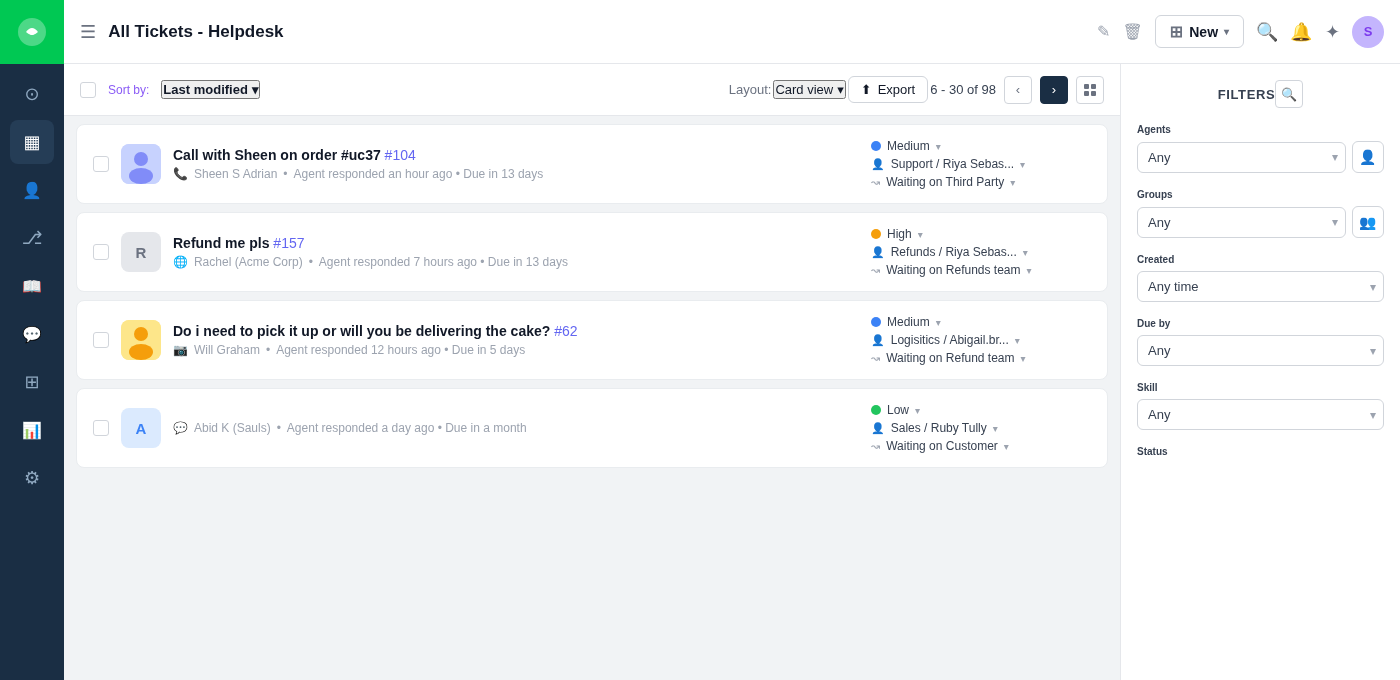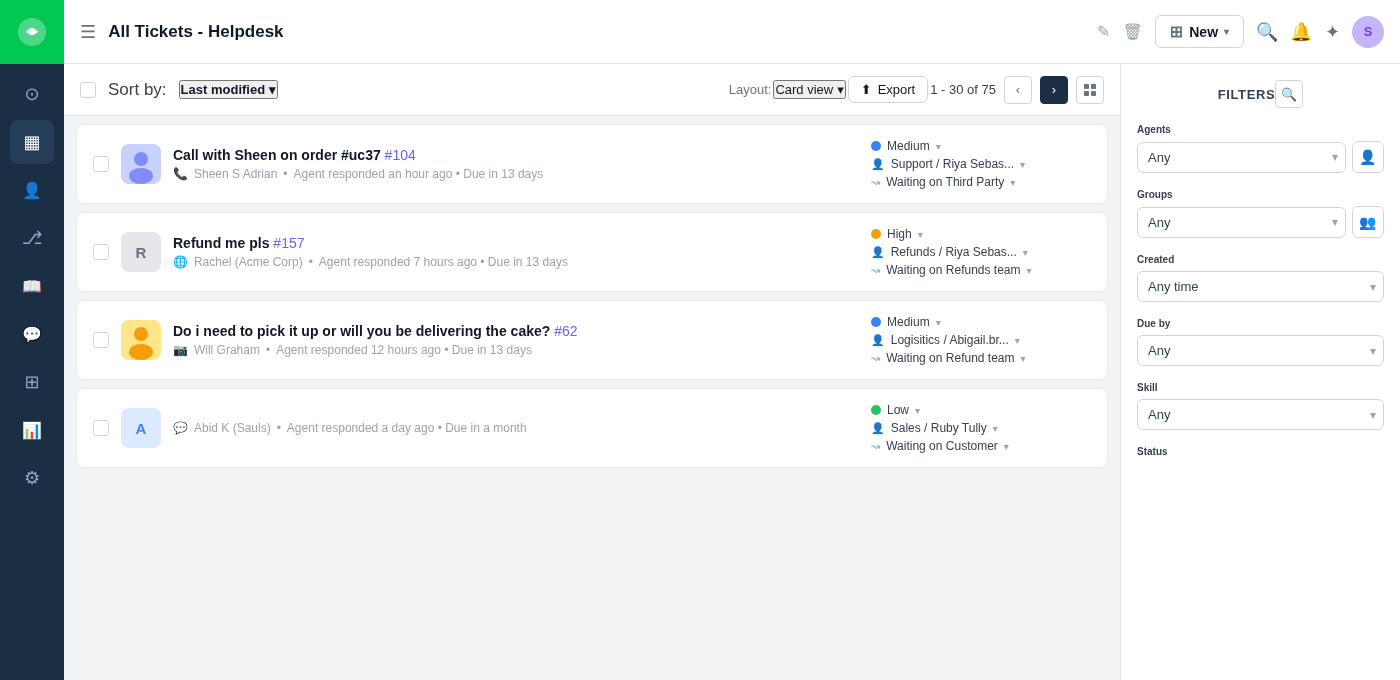--- a/index.html
+++ b/index.html
@@ -29,21 +29,21 @@
 
     
     .content { flex: 1; display: flex; overflow: hidden; }
 
     
     .ticket-area { flex: 1; display: flex; flex-direction: column; overflow: hidden; }
 
     
     .toolbar { height: 52px; background: white; display: flex; align-items: center; padding: 0 16px; border-bottom: 1px solid #e5e7eb; gap: 12px; }
     .checkbox-dummy { width: 16px; height: 16px; border: 1.5px solid #d1d5db; border-radius: 3px; flex-shrink: 0; }
-    .sort-label { font-size: 17px; color: #404040; }
+    .sort-label { font-size: 12px; color: #8b5cf6; }
     .sort-btn { font-size: 13px; font-weight: 600; color: #111827; cursor: pointer; display: flex; align-items: center; gap: 4px; }
     .toolbar-right { margin-left: auto; display: flex; align-items: center; gap: 2px; }
     .layout-label { font-size: 13px; color: #6b7280; }
     .layout-btn { font-size: 13px; font-weight: 500; color: #111827; cursor: pointer; display: flex; align-items: center; gap: 4px; }
     .export-btn { display: flex; align-items: center; gap: 6px; border: 1.5px solid #d1d5db; border-radius: 6px; padding: 5px 12px; font-size: 13px; font-weight: 500; cursor: pointer; background: white; color: #111827; }
     .pagination { font-size: 13px; color: #374151; display: flex; align-items: center; gap: 8px; }
     .page-arrow { width: 28px; height: 28px; border: 1.5px solid #d1d5db; border-radius: 4px; display: flex; align-items: center; justify-content: center; cursor: pointer; font-size: 13px; color: #6b7280; }
     .grid-icon { width: 28px; height: 28px; border: 1.5px solid #d1d5db; border-radius: 4px; display: flex; align-items: center; justify-content: center; cursor: pointer; }
 
     
@@ -160,21 +160,21 @@
           <span class="layout-label">Layout:</span>
           <button class="layout-btn">
             <span>Card view</span>
             <span>▾</span>
           </button>
           <button class="export-btn">
             <span style="font-size:13px">⬆</span>
             <span>Export</span>
           </button>
           <div class="pagination">
-            <span>1 - 30 of 75</span>
+            <span>6 - 30 of 98</span>
             <div class="page-arrow">‹</div>
             <div class="page-arrow" style="background:#1a2e44;color:white;border-color:#1a2e44">›</div>
             <div class="grid-icon">
               <svg width="14" height="14" viewBox="0 0 14 14" fill="none">
                 <rect x="1" y="1" width="5" height="5" rx="1" fill="#6b7280"></rect>
                 <rect x="8" y="1" width="5" height="5" rx="1" fill="#6b7280"></rect>
                 <rect x="1" y="8" width="5" height="5" rx="1" fill="#6b7280"></rect>
                 <rect x="8" y="8" width="5" height="5" rx="1" fill="#6b7280"></rect>
               </svg>
             </div>
@@ -266,21 +266,21 @@
             </svg>
           </div>
           <div class="ticket-body">
             <div class="ticket-title">
               Do i need to pick it up or will you be delivering the cake? <span class="ticket-num">#62</span>
             </div>
             <div class="ticket-meta">
               <span>📷</span>
               <span>Will Graham</span>
               <span>•</span>
-              <span>Agent responded 12 hours ago • Due in 13 days</span>
+              <span>Agent responded 12 hours ago • Due in 5 days</span>
             </div>
           </div>
           <div class="ticket-tags">
             <div class="tag-row">
               <div class="tag-dot blue"></div>
               <span class="tag-text">Medium</span>
               <span class="tag-chevron">▾</span>
             </div>
             <div class="tag-row">
               <span class="tag-icon">👤</span>

